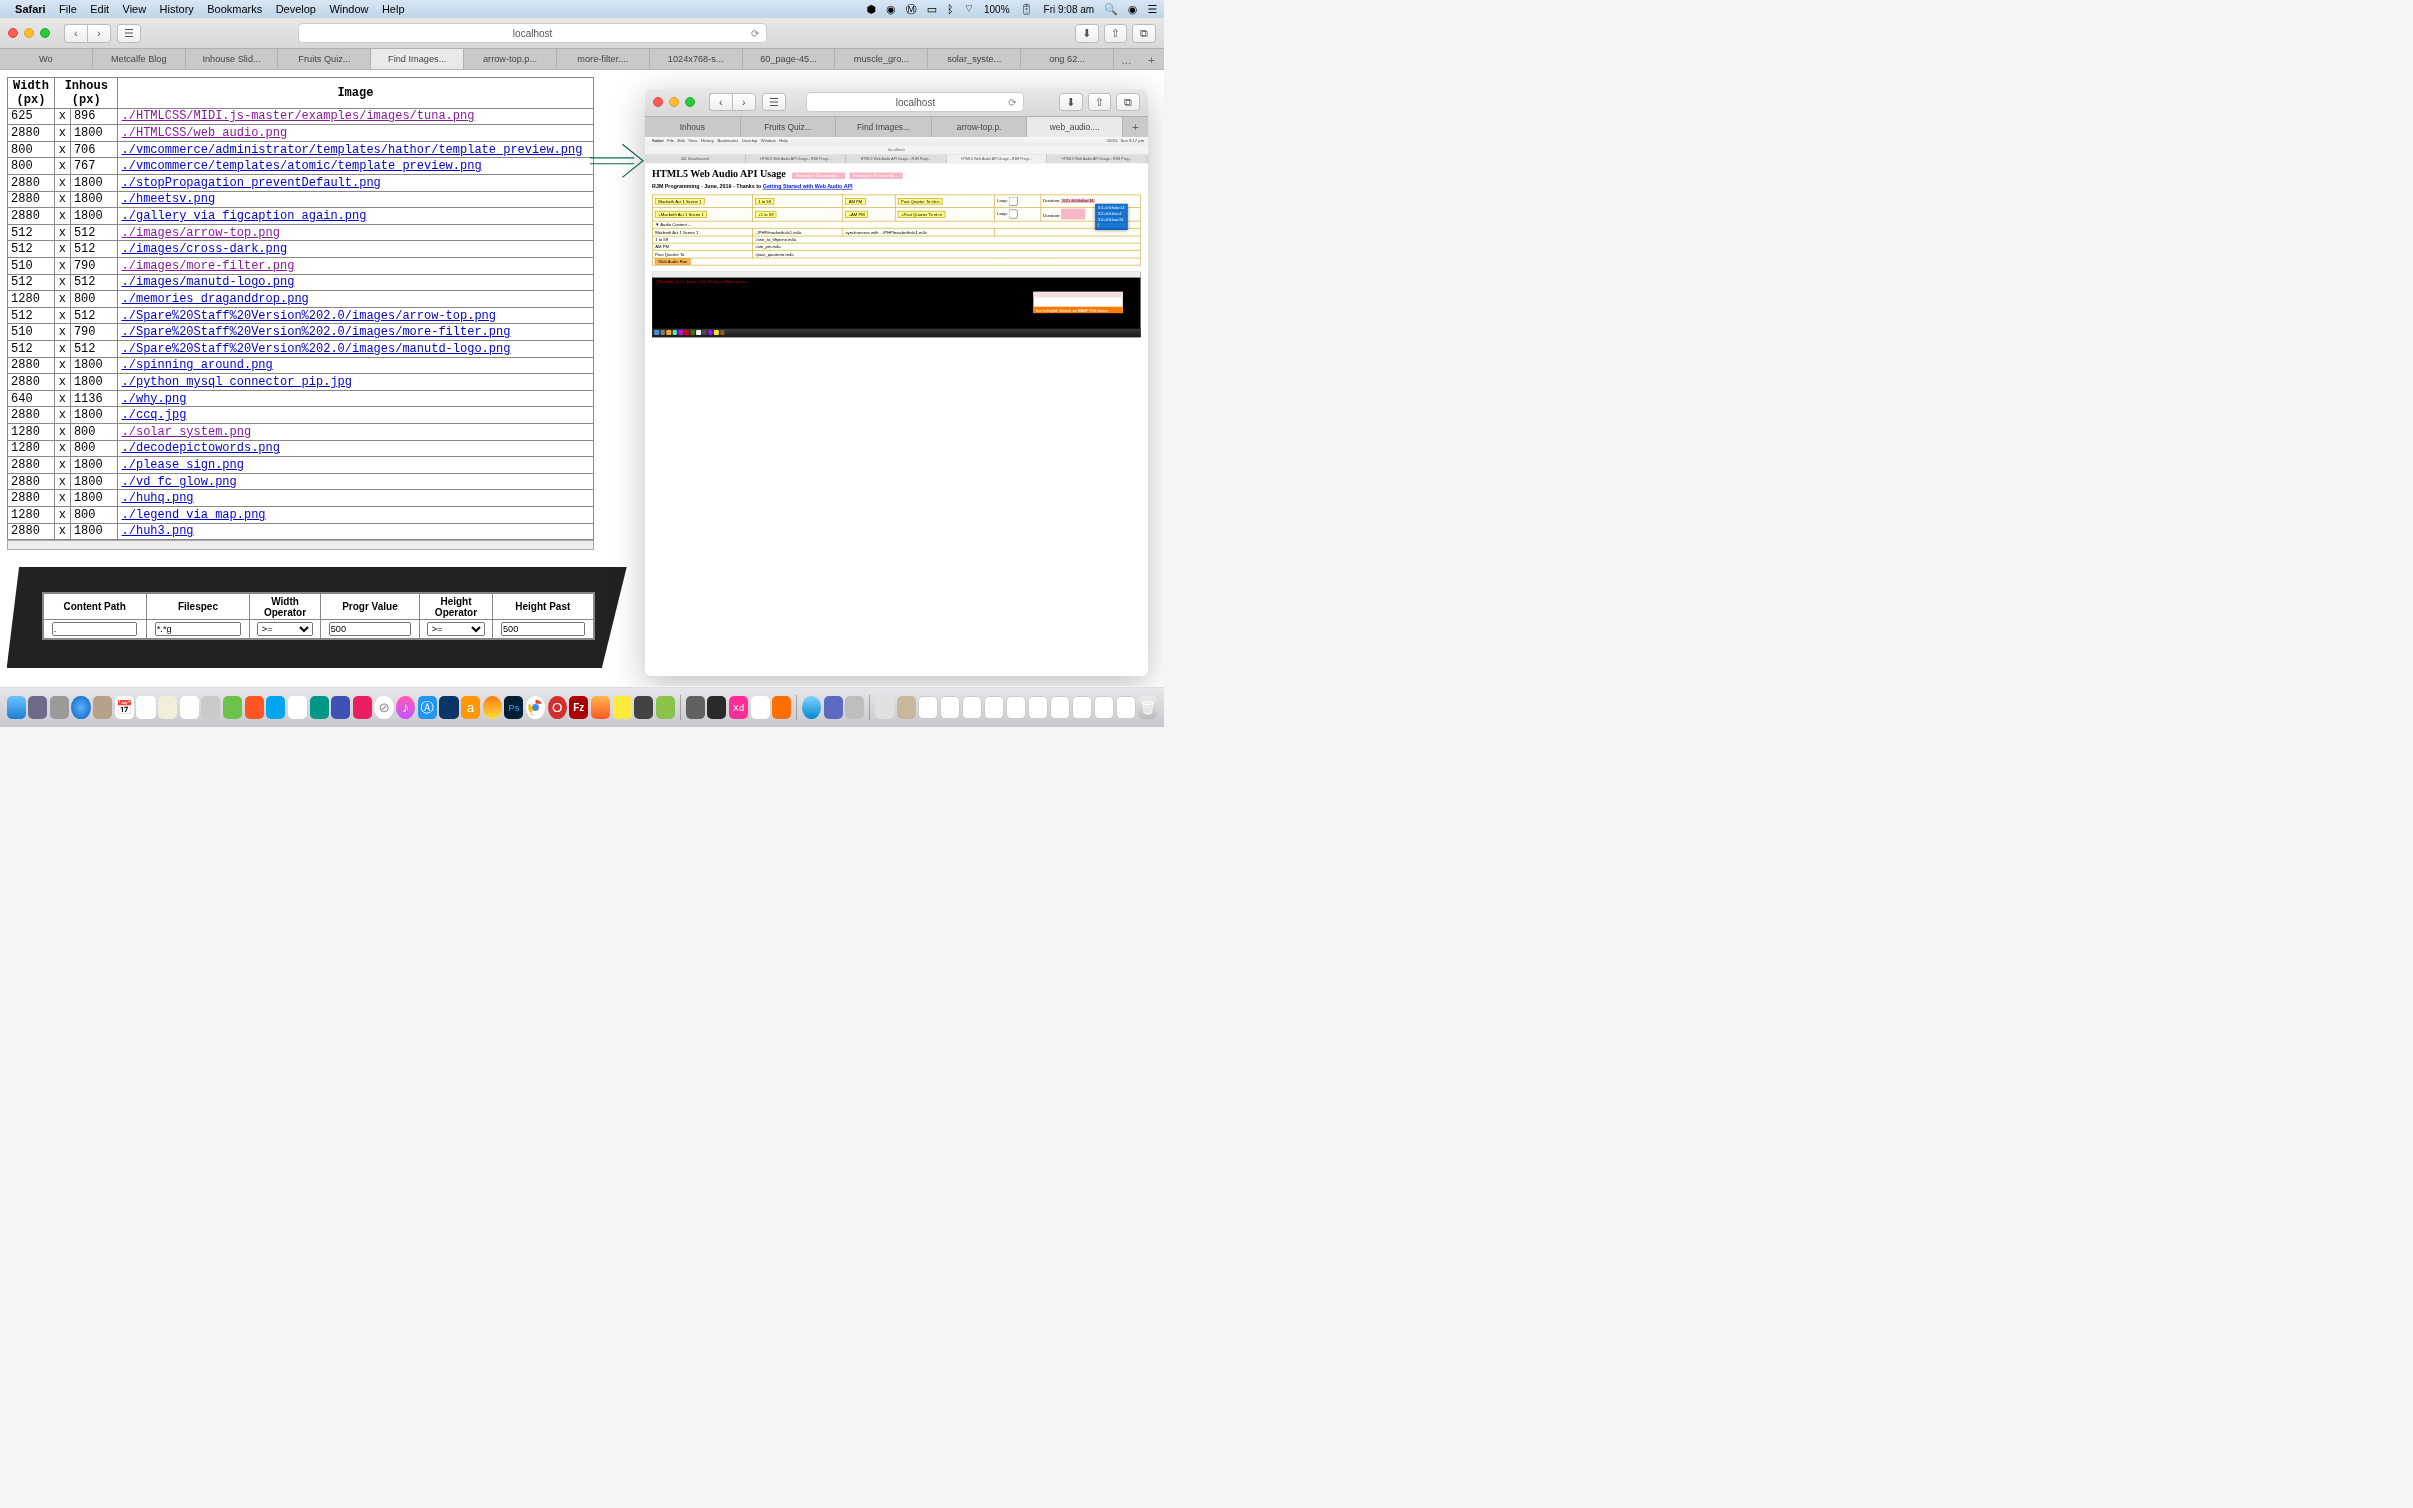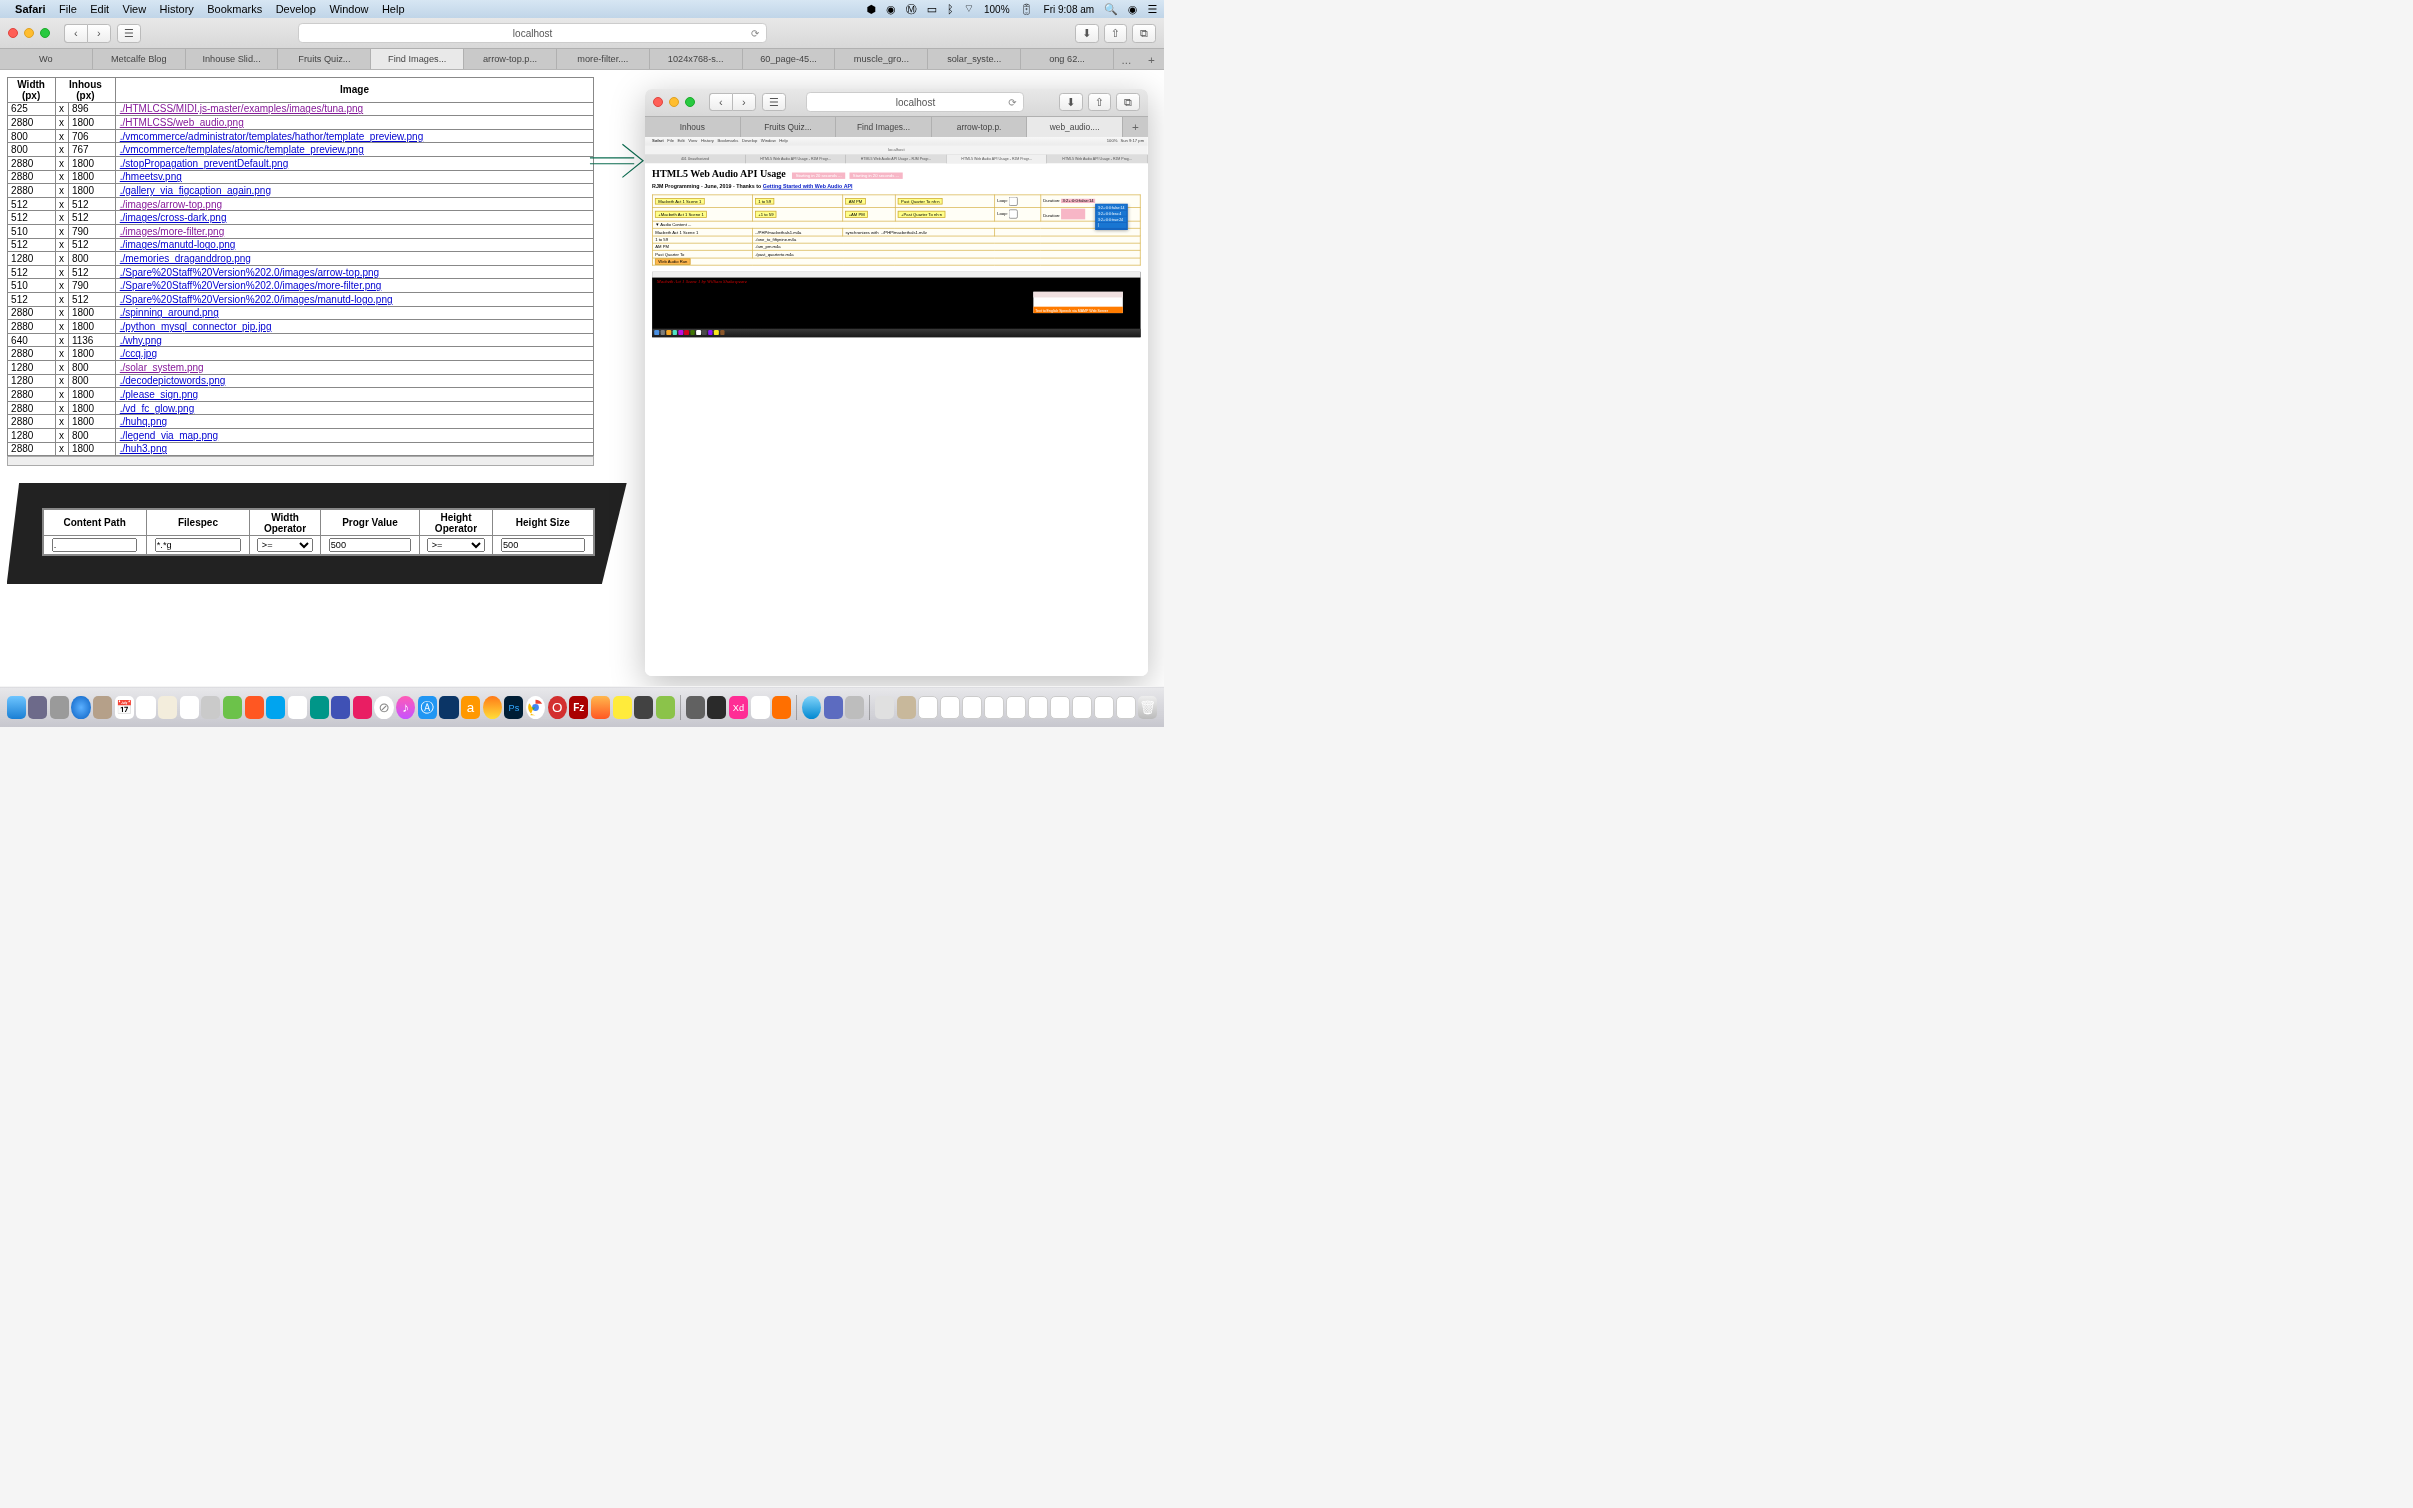--- a/index.html
+++ b/index.html
@@ -93,22 +93,22 @@
 }
 .left-page h1 {
   font-family: Georgia, "Times New Roman", serif;
   font-size: 21px;
   font-weight: 700;
   margin-bottom: 10px;
 }
 .results-table {
   border: 1.7px solid #888;
   border-collapse: collapse;
-  font-family: Liberation Sans, sans-serif;
-  font-size: 10px;
+  font-family: Liberation Mono, monospace;
+  font-size: 12px;
   width: 587px;
 }
 .results-table th, .results-table td {
   border: 0.8px solid #888;
   padding: 0.8px 3.4px;
   text-align: left;
 }
 .results-table th { font-weight: 700; text-align: center; }
 .results-table td.x { text-align: center; }
 .results-table a { color: #0000d0; text-decoration: underline; }
@@ -513,21 +513,21 @@
       <div class="filter-shadow"></div>
       <div class="filter-panel">
         <table>
           <tbody>
               <tr>
             <th>Content Path</th>
             <th>Filespec</th>
             <th>Width Operator</th>
             <th>Progr Value</th>
             <th>Height Operator</th>
-            <th>Height Size</th>
+            <th>Height Past</th>
           </tr>
           <tr>
             <td><input value="." style=""></td>
             <td><input value="*.*g" style=""></td>
             <td><select><option>&gt;=</option></select></td>
             <td><input value="500" style=""></td>
             <td><select><option>&gt;=</option></select></td>
             <td><input value="500" style=""></td>
           </tr>
         </tbody>

